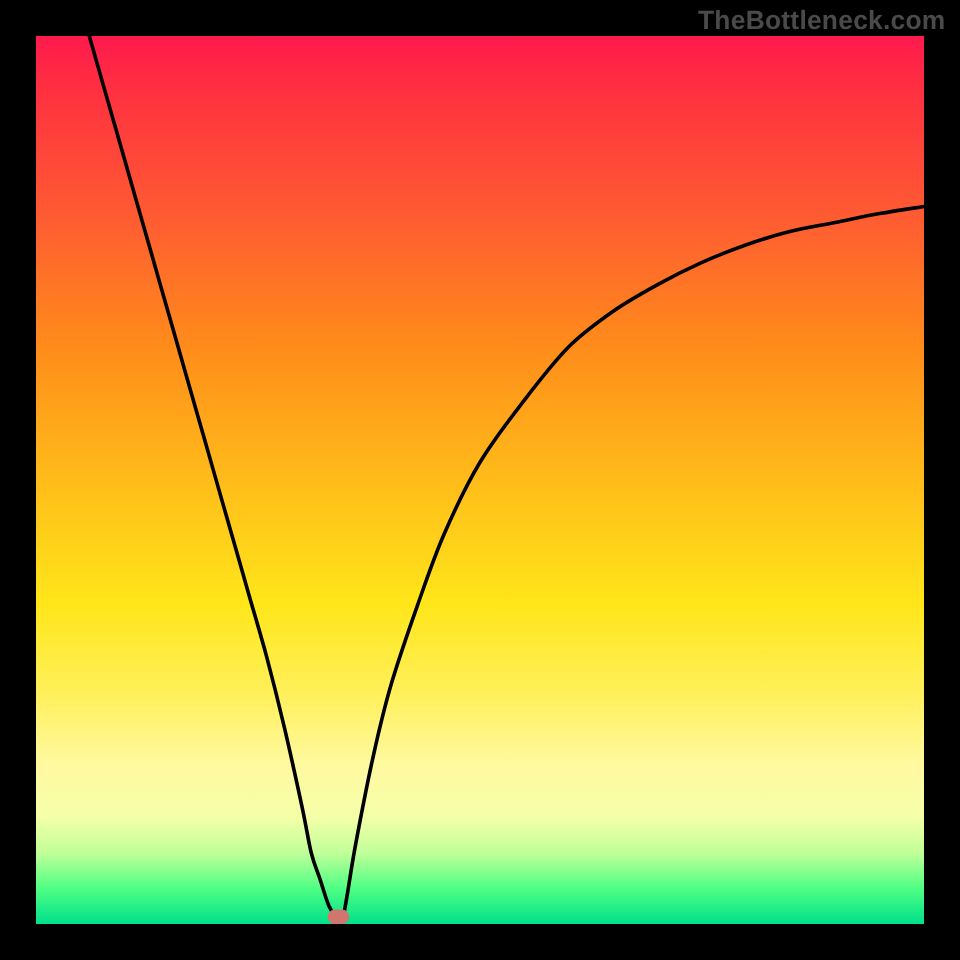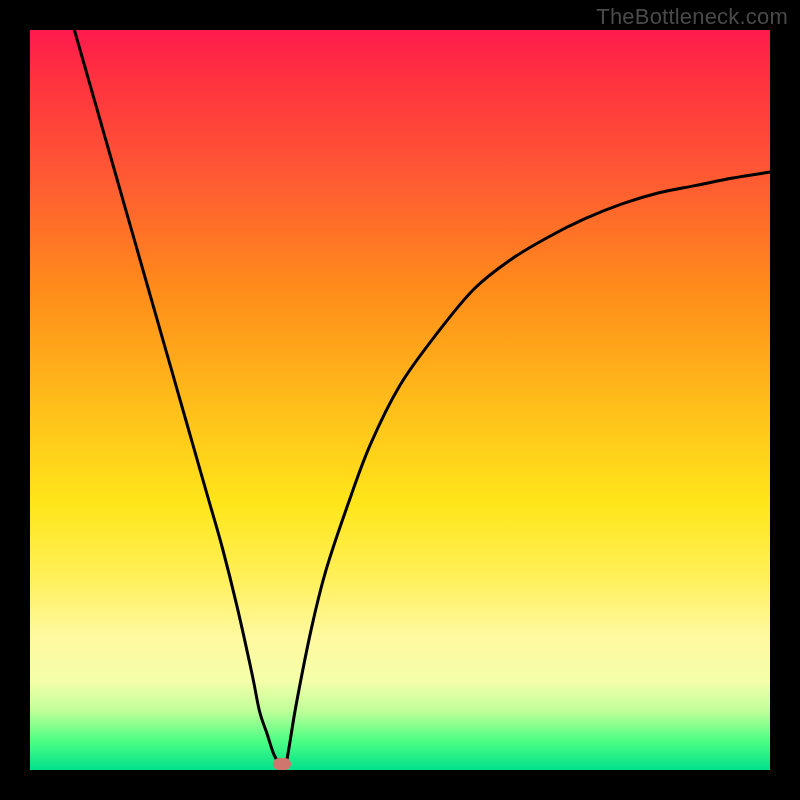--- a/index.html
+++ b/index.html
@@ -36,21 +36,21 @@
       #4fff84 96%,
       #00e08a 100%
     );
   }
   .watermark {
     position: absolute;
     top: 4px;
     right: 12px;
     color: #4a4a4a;
     font-size: 22px;
-    font-weight: 400;
+    font-weight: 700;
     letter-spacing: 0.2px;
     pointer-events: none;
     user-select: none;
   }
   svg.curve {
     position: absolute;
     left: 0; top: 0;
     width: 740px;
     height: 740px;
     overflow: visible;

